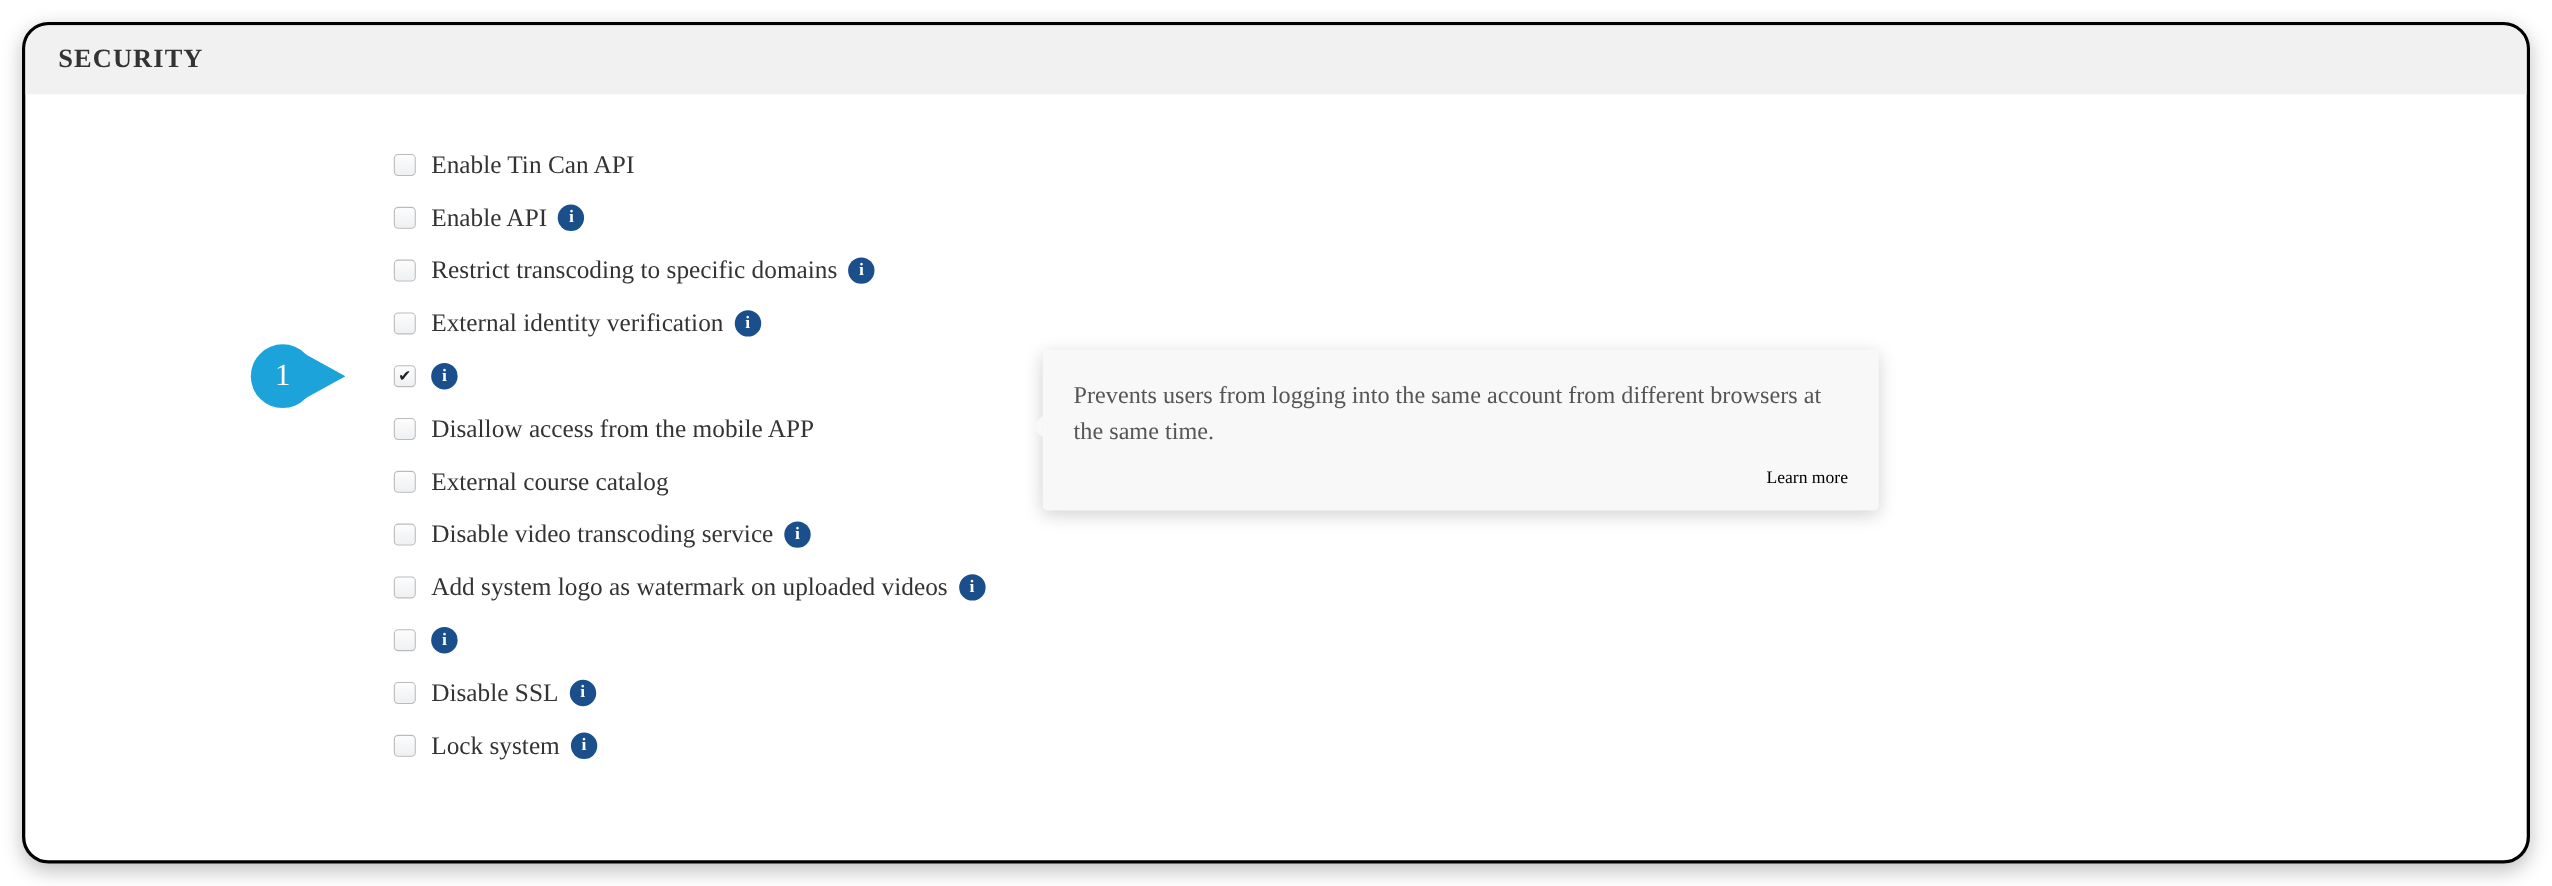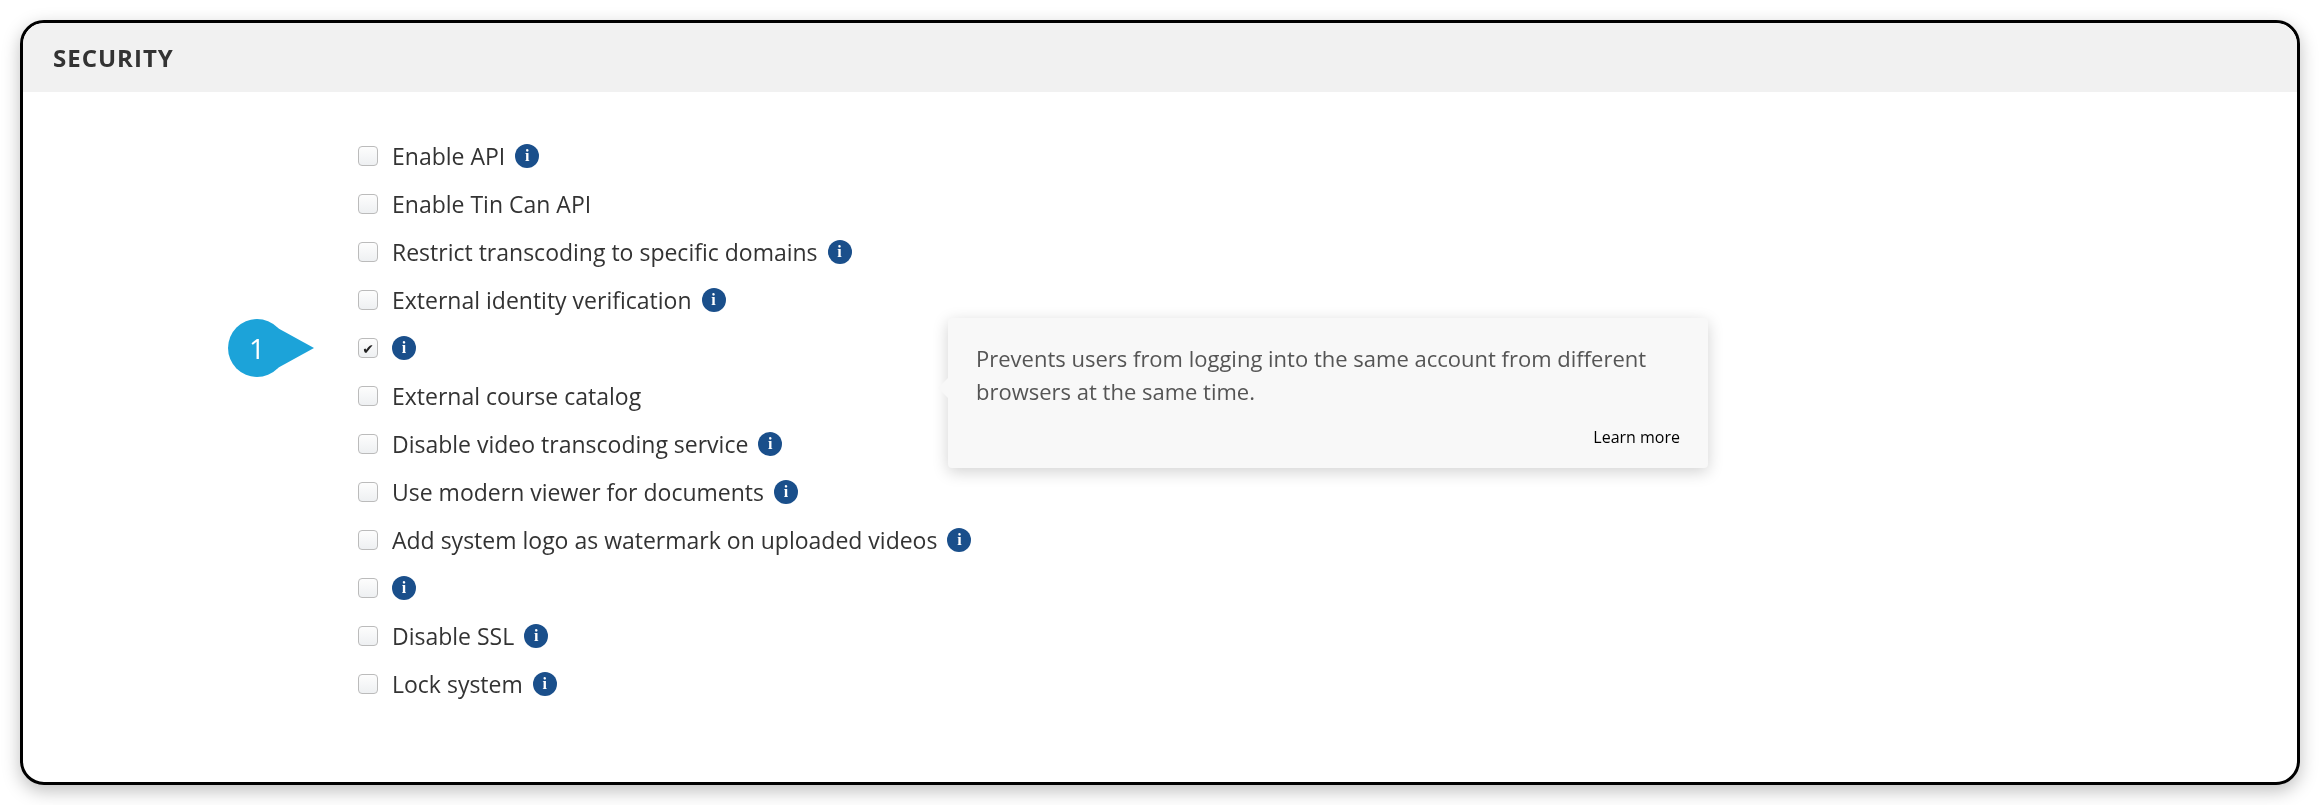--- a/index.html
+++ b/index.html
@@ -10,20 +10,21 @@
   }
   .card {
     width: 2280px;
     height: 765px;
     border: 3px solid #000;
     border-radius: 24px;
     box-shadow: 0 6px 18px rgba(0,0,0,0.25);
     overflow: hidden;
     background: #fff;
     position: relative;
+    font-family: Liberation Serif, serif;
   }
   .section-header {
     background: #f1f1f1;
     padding: 18px 30px;
     border-top-left-radius: 20px;
     border-top-right-radius: 20px;
   }
   .section-header h2 {
     font-size: 24px;
     font-weight: 700;
@@ -148,54 +149,53 @@
 
 <div class="card">
 
   <div class="section-header">
     <h2>SECURITY</h2>
   </div>
 
   <div class="options" id="options-container">
       <div class="option-row">
         <span class="chk"></span>
+        <span class="opt-label">Enable Tin Can API</span>
+      </div>
+      <div class="option-row">
+        <span class="chk"></span>
         <span class="opt-label">Enable API</span>
         <span class="info-icon"></span>
-      </div>
-      <div class="option-row">
-        <span class="chk"></span>
-        <span class="opt-label">Enable Tin Can API</span>
       </div>
       <div class="option-row">
         <span class="chk"></span>
         <span class="opt-label">Restrict transcoding to specific domains</span>
         <span class="info-icon"></span>
       </div>
       <div class="option-row">
         <span class="chk"></span>
         <span class="opt-label">External identity verification</span>
         <span class="info-icon"></span>
       </div>
       <div class="option-row">
         <div class="callout">1</div>
         <span class="chk checked"></span>
         <span class="info-icon"></span>
       </div>
       <div class="option-row">
         <span class="chk"></span>
+        <span class="opt-label">Disallow access from the mobile APP</span>
+      </div>
+      <div class="option-row">
+        <span class="chk"></span>
         <span class="opt-label">External course catalog</span>
       </div>
       <div class="option-row">
         <span class="chk"></span>
         <span class="opt-label">Disable video transcoding service</span>
-        <span class="info-icon"></span>
-      </div>
-      <div class="option-row">
-        <span class="chk"></span>
-        <span class="opt-label">Use modern viewer for documents</span>
         <span class="info-icon"></span>
       </div>
       <div class="option-row">
         <span class="chk"></span>
         <span class="opt-label">Add system logo as watermark on uploaded videos</span>
         <span class="info-icon"></span>
       </div>
       <div class="option-row">
         <span class="chk"></span>
         <span class="info-icon"></span>

